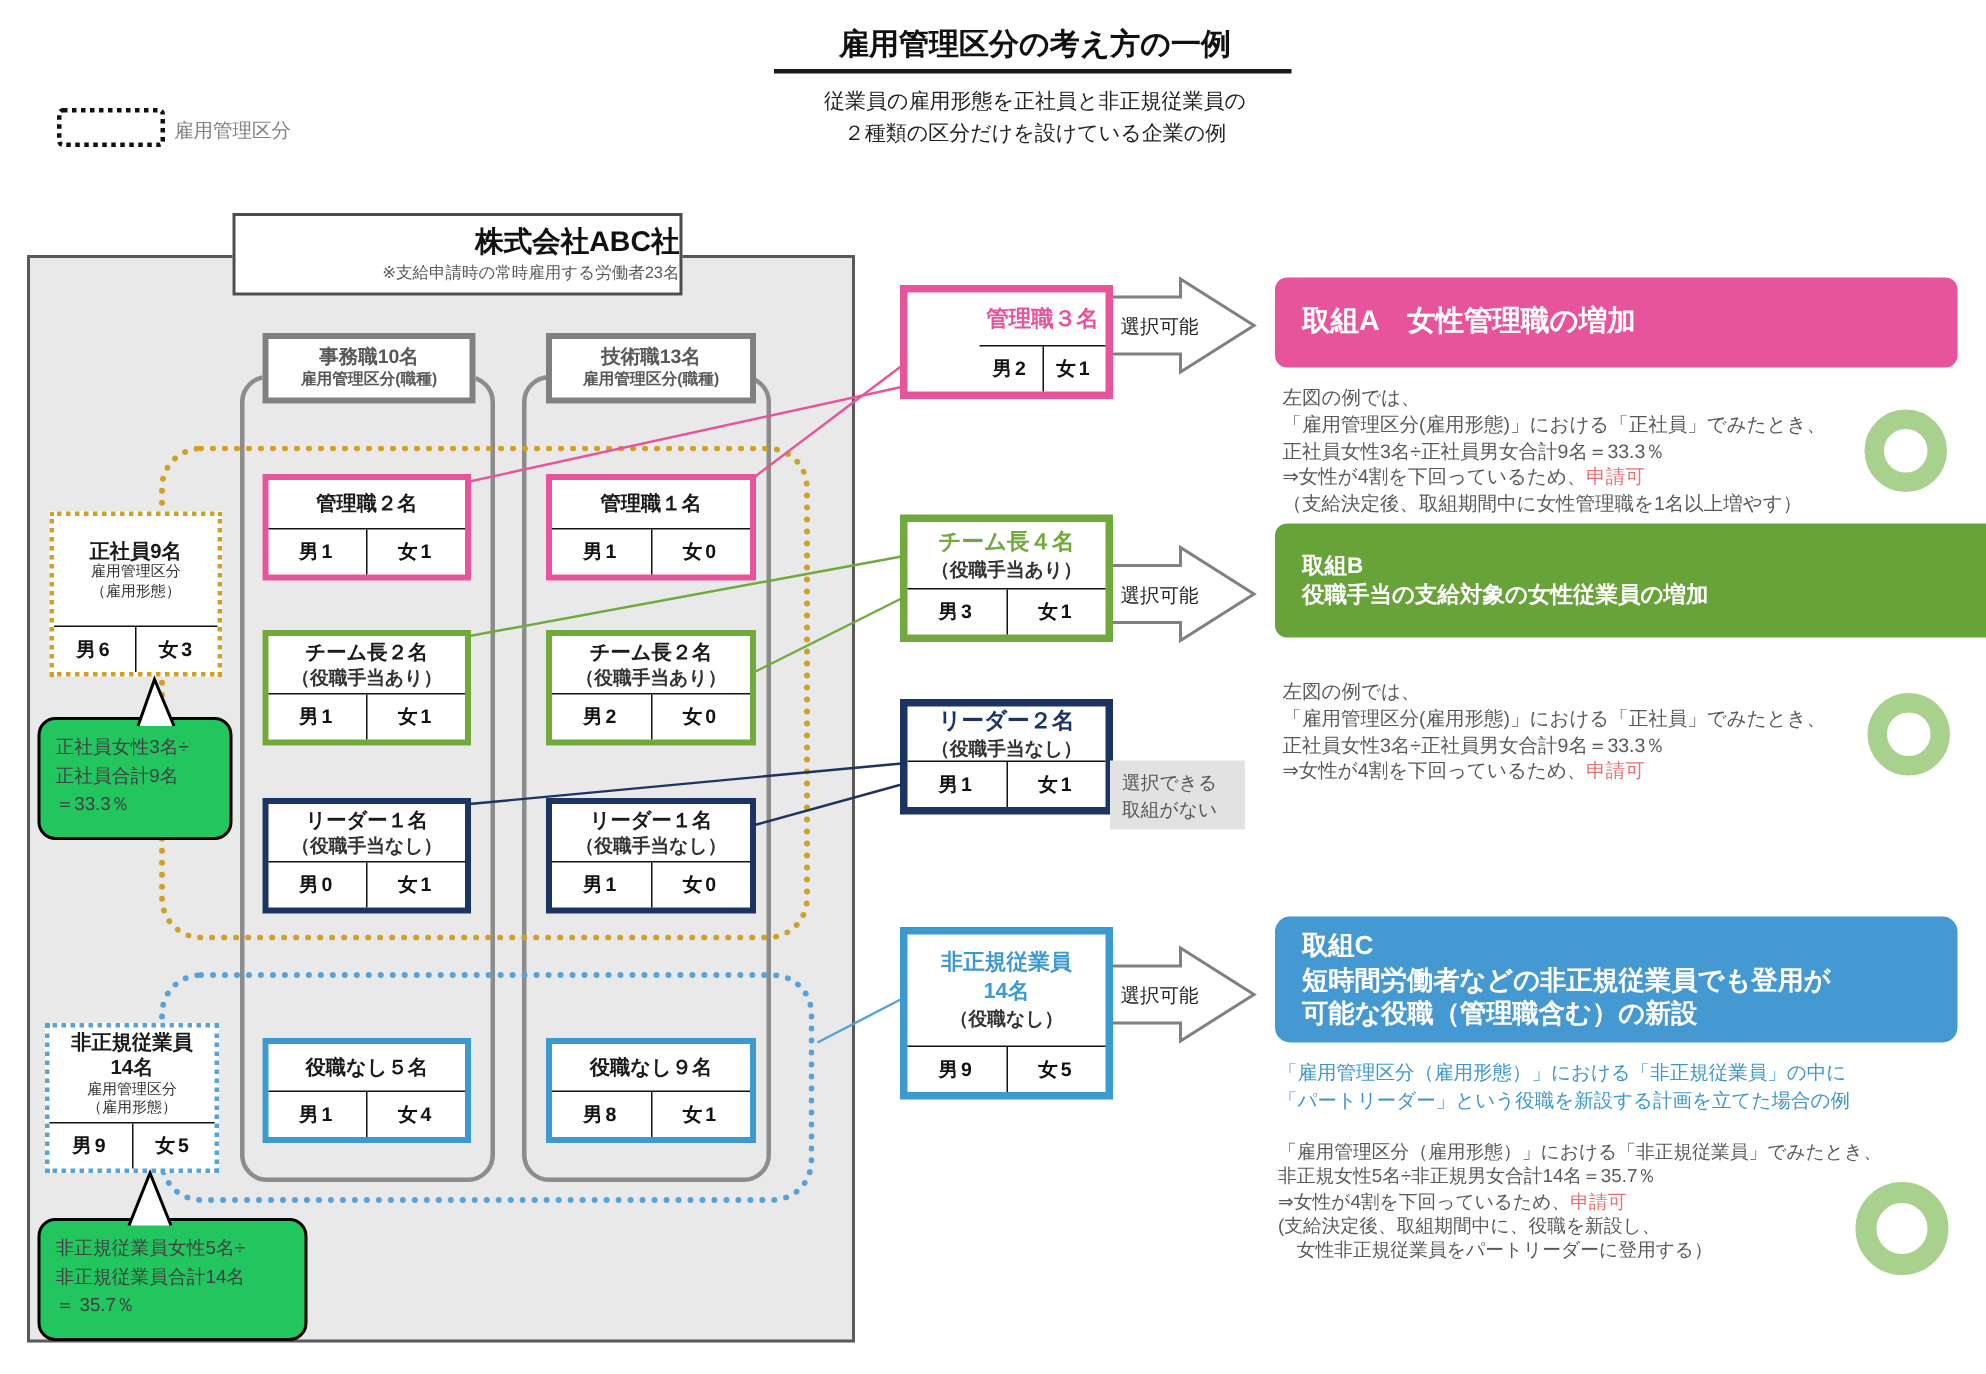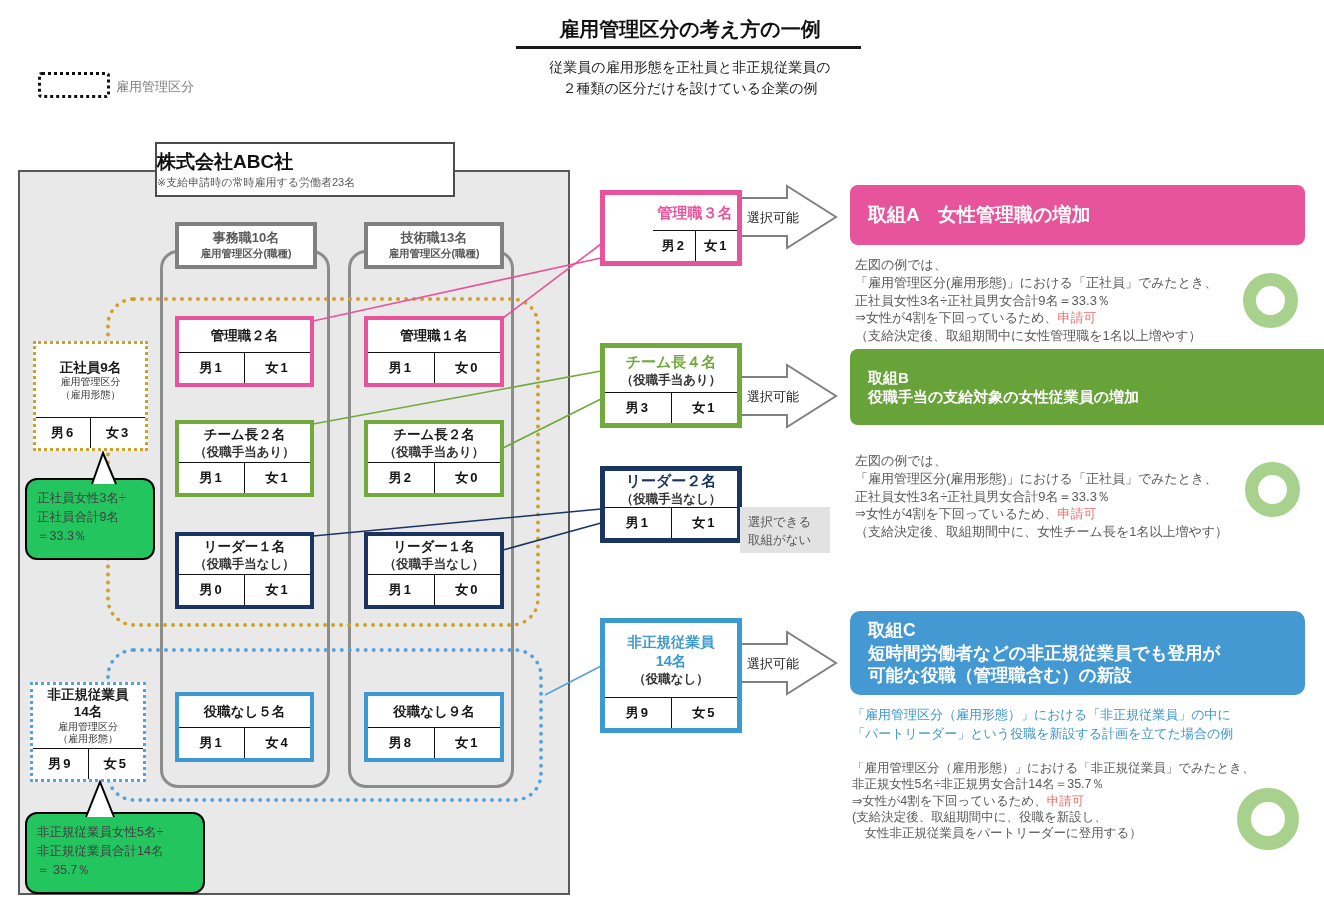--- a/index.html
+++ b/index.html
@@ -54,21 +54,21 @@
   <div class="abs" style="left:450px;top:57px;width:480px;text-align:center;font-size:14px;color:#222;line-height:1.5;z-index:5;">
     <div>従業員の雇用形態を正社員と非正規従業員の</div>
     <div>２種類の区分だけを設けている企業の例</div>
   </div>
 
   <div class="abs" style="left:38px;top:72px;width:72px;height:26px;border:3px dotted #111;border-radius:4px;background:#fff;z-index:5;"></div>
   <div class="abs" style="left:116px;top:78px;font-size:13px;color:#808080;z-index:5;">雇用管理区分</div>
 
   <div class="abs" style="left:18px;top:170px;width:552px;height:725px;background:#e9e9e9;border:2px solid #595959;z-index:1;"></div>
 
-  <div class="abs" style="left:155px;top:142px;width:300px;height:55px;background:#fff;border:2px solid #4d4d4d;z-index:5;display:flex;flex-direction:column;align-items:flex-start;justify-content:center;line-height:1.3;">
+  <div class="abs" style="left:155px;top:142px;width:300px;height:55px;background:#fff;border:2px solid #4d4d4d;z-index:5;display:flex;flex-direction:column;align-items:flex-end;justify-content:center;line-height:1.3;">
     <div style="font-size:19px;font-weight:bold;color:#111;">株式会社ABC社</div>
     <div style="font-size:11px;color:#595959;">※支給申請時の常時雇用する労働者23名</div>
   </div>
 
   <div class="abs" style="left:160px;top:250px;width:170px;height:538px;border:3px solid #8c8c8c;border-radius:18px;z-index:2;"></div>
   <div class="abs" style="left:348px;top:250px;width:166px;height:538px;border:3px solid #8c8c8c;border-radius:18px;z-index:2;"></div>
 
   <div class="abs" style="left:106px;top:297px;width:434px;height:330px;border:4px dotted #cfa227;border-radius:28px;z-index:3;"></div>
   <div class="abs" style="left:106px;top:648px;width:437px;height:154px;border:4px dotted #55a3da;border-radius:28px;z-index:3;"></div>
 
@@ -281,21 +281,20 @@
 
   <div class="banner" style="left:850px;top:349px;width:489px;height:76px;background:#68a33a;font-size:15px;">
     <div>取組B</div>
     <div>役職手当の支給対象の女性従業員の増加</div>
   </div>
   <div class="para" style="left:855px;top:452px;">
     <div>左図の例では、</div>
     <div>「雇用管理区分(雇用形態)」における「正社員」でみたとき、</div>
     <div>正社員女性3名÷正社員男女合計9名＝33.3％</div>
     <div><span>⇒女性が4割を下回っているため、</span><span class="red">申請可</span></div>
-    <div>（支給決定後、取組期間中に、女性チーム長を1名以上増やす）</div>
   </div>
   <div class="ring" style="left:1245px;top:462px;width:55px;height:55px;"></div>
 
   <div class="banner" style="left:850px;top:611px;width:455px;height:84px;background:#4599d2;font-size:17.5px;border-radius:10px;">
     <div>取組C</div>
     <div>短時間労働者などの非正規従業員でも登用が</div>
     <div>可能な役職（管理職含む）の新設</div>
   </div>
   <div class="para" style="left:852px;top:706px;color:#3d96cc;line-height:1.45;">
     <div>「雇用管理区分（雇用形態）」における「非正規従業員」の中に</div>

